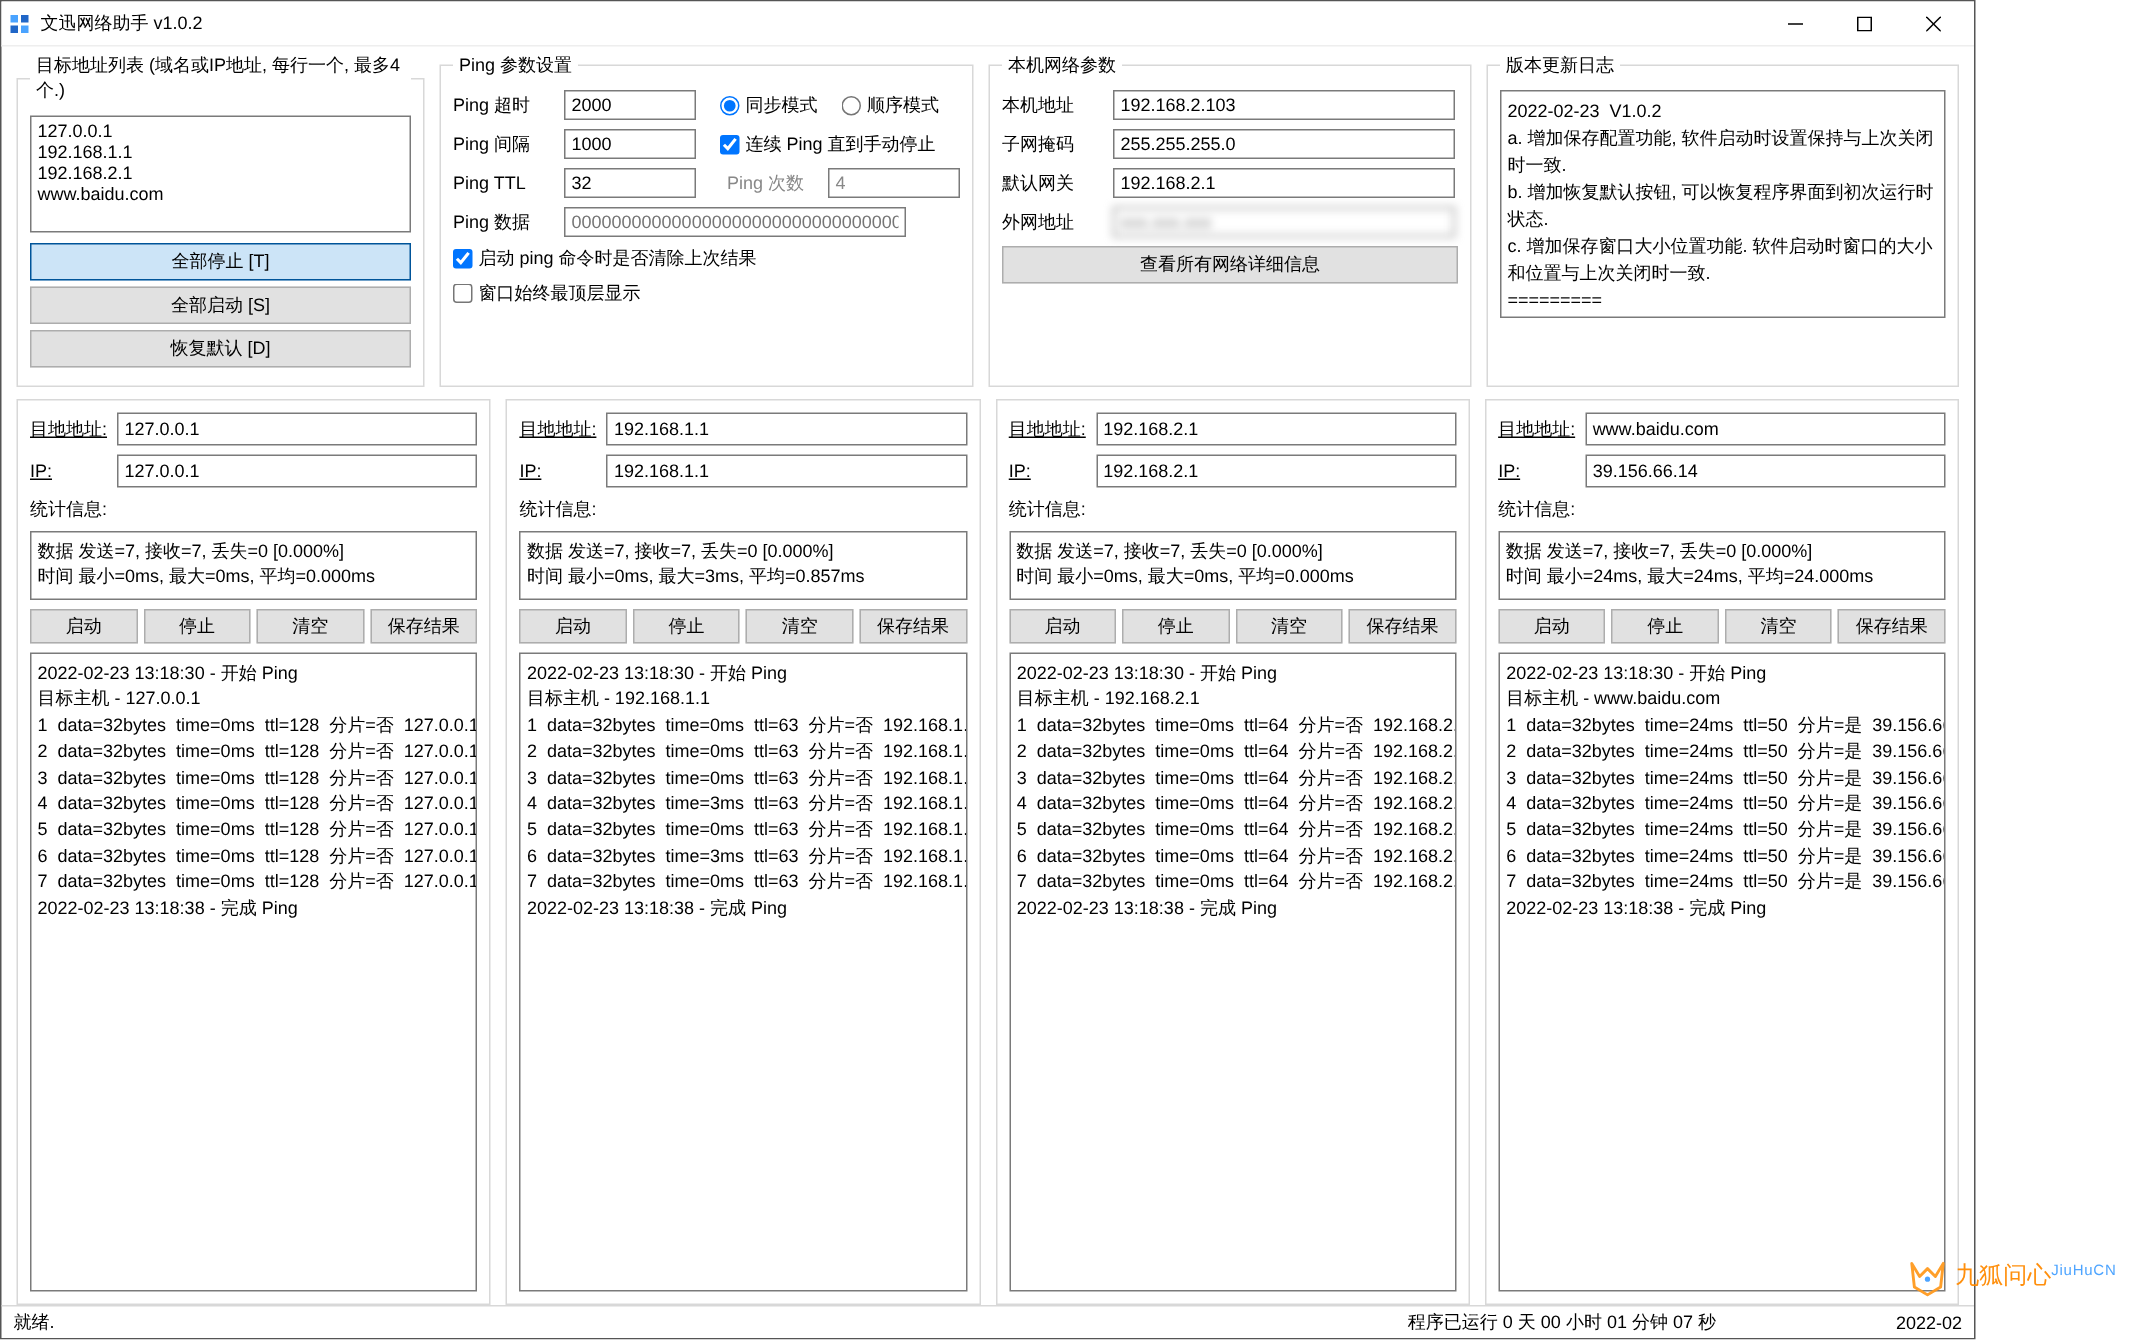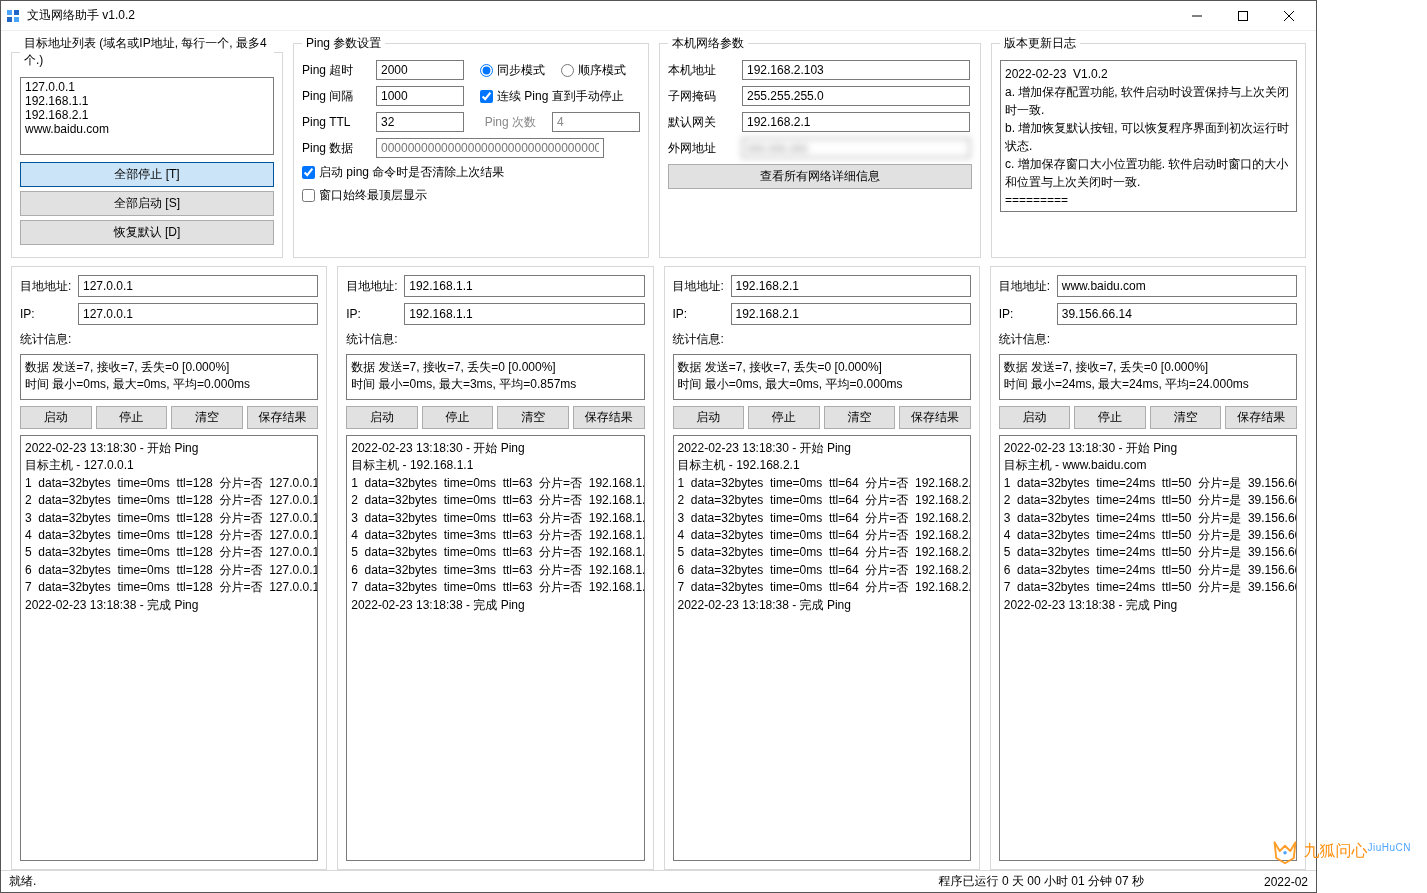--- a/index.html
+++ b/index.html
@@ -30,21 +30,21 @@
 .formrow label.lbl { width: 58px; flex-shrink: 0; }
 .formrow input[type=text] { border: 1px solid #7a7a7a; padding: 2px 4px; font-family: inherit; font-size: 12px; }
 .formrow input.short { width: 88px; }
 .formrow input.long { width: 228px; }
 input:disabled { background: #fff; color: #888; }
 .radio, .check { display: flex; align-items: center; gap: 4px; }
 .changelog-box { border: 1px solid #7a7a7a; padding: 4px; height: 152px; overflow: auto; line-height: 1.5; white-space: pre-wrap; }
 .panels { display: flex; gap: 10px; flex: 1; min-height: 0; margin-top: 4px;}
 .panel { flex: 1; border: 1px solid #d8d8d8; padding: 8px; display: flex; flex-direction: column; gap: 6px; min-width: 0;}
 .panel .prow { display: flex; align-items: center; gap: 6px; }
-.panel .prow .plbl { width: 52px; }
+.panel .prow .plbl { width: 52px; text-decoration: underline; }
 .panel .prow .pval { flex: 1; border: 1px solid #7a7a7a; padding: 2px 4px; background: #fff; height: 22px; line-height: 16px;}
 .stats { border: 1px solid #7a7a7a; padding: 4px; height: 46px; line-height: 1.4; }
 .pbtns { display: flex; gap: 4px; }
 .pbtns .btn { flex: 1; padding: 2px 4px; }
 .log { flex: 1; border: 1px solid #7a7a7a; padding: 4px; overflow: auto; white-space: pre; font-size: 12px; line-height: 1.45; min-height: 0;}
 .statusbar { height: 22px; border-top: 1px solid #d8d8d8; display: flex; align-items: center; padding: 0 8px; font-size: 12px; gap: 40px; }
 .statusbar .s-left { flex: 1; }
 .watermark { position: absolute; right: 16px; bottom: 28px; display: flex; align-items: center; gap: 4px; opacity: 0.95;}
 .watermark .wicon { width: 28px; height: 28px; }
 .watermark .wt1 { color: #ff8a00; font-size: 16px; font-weight: 500;}

